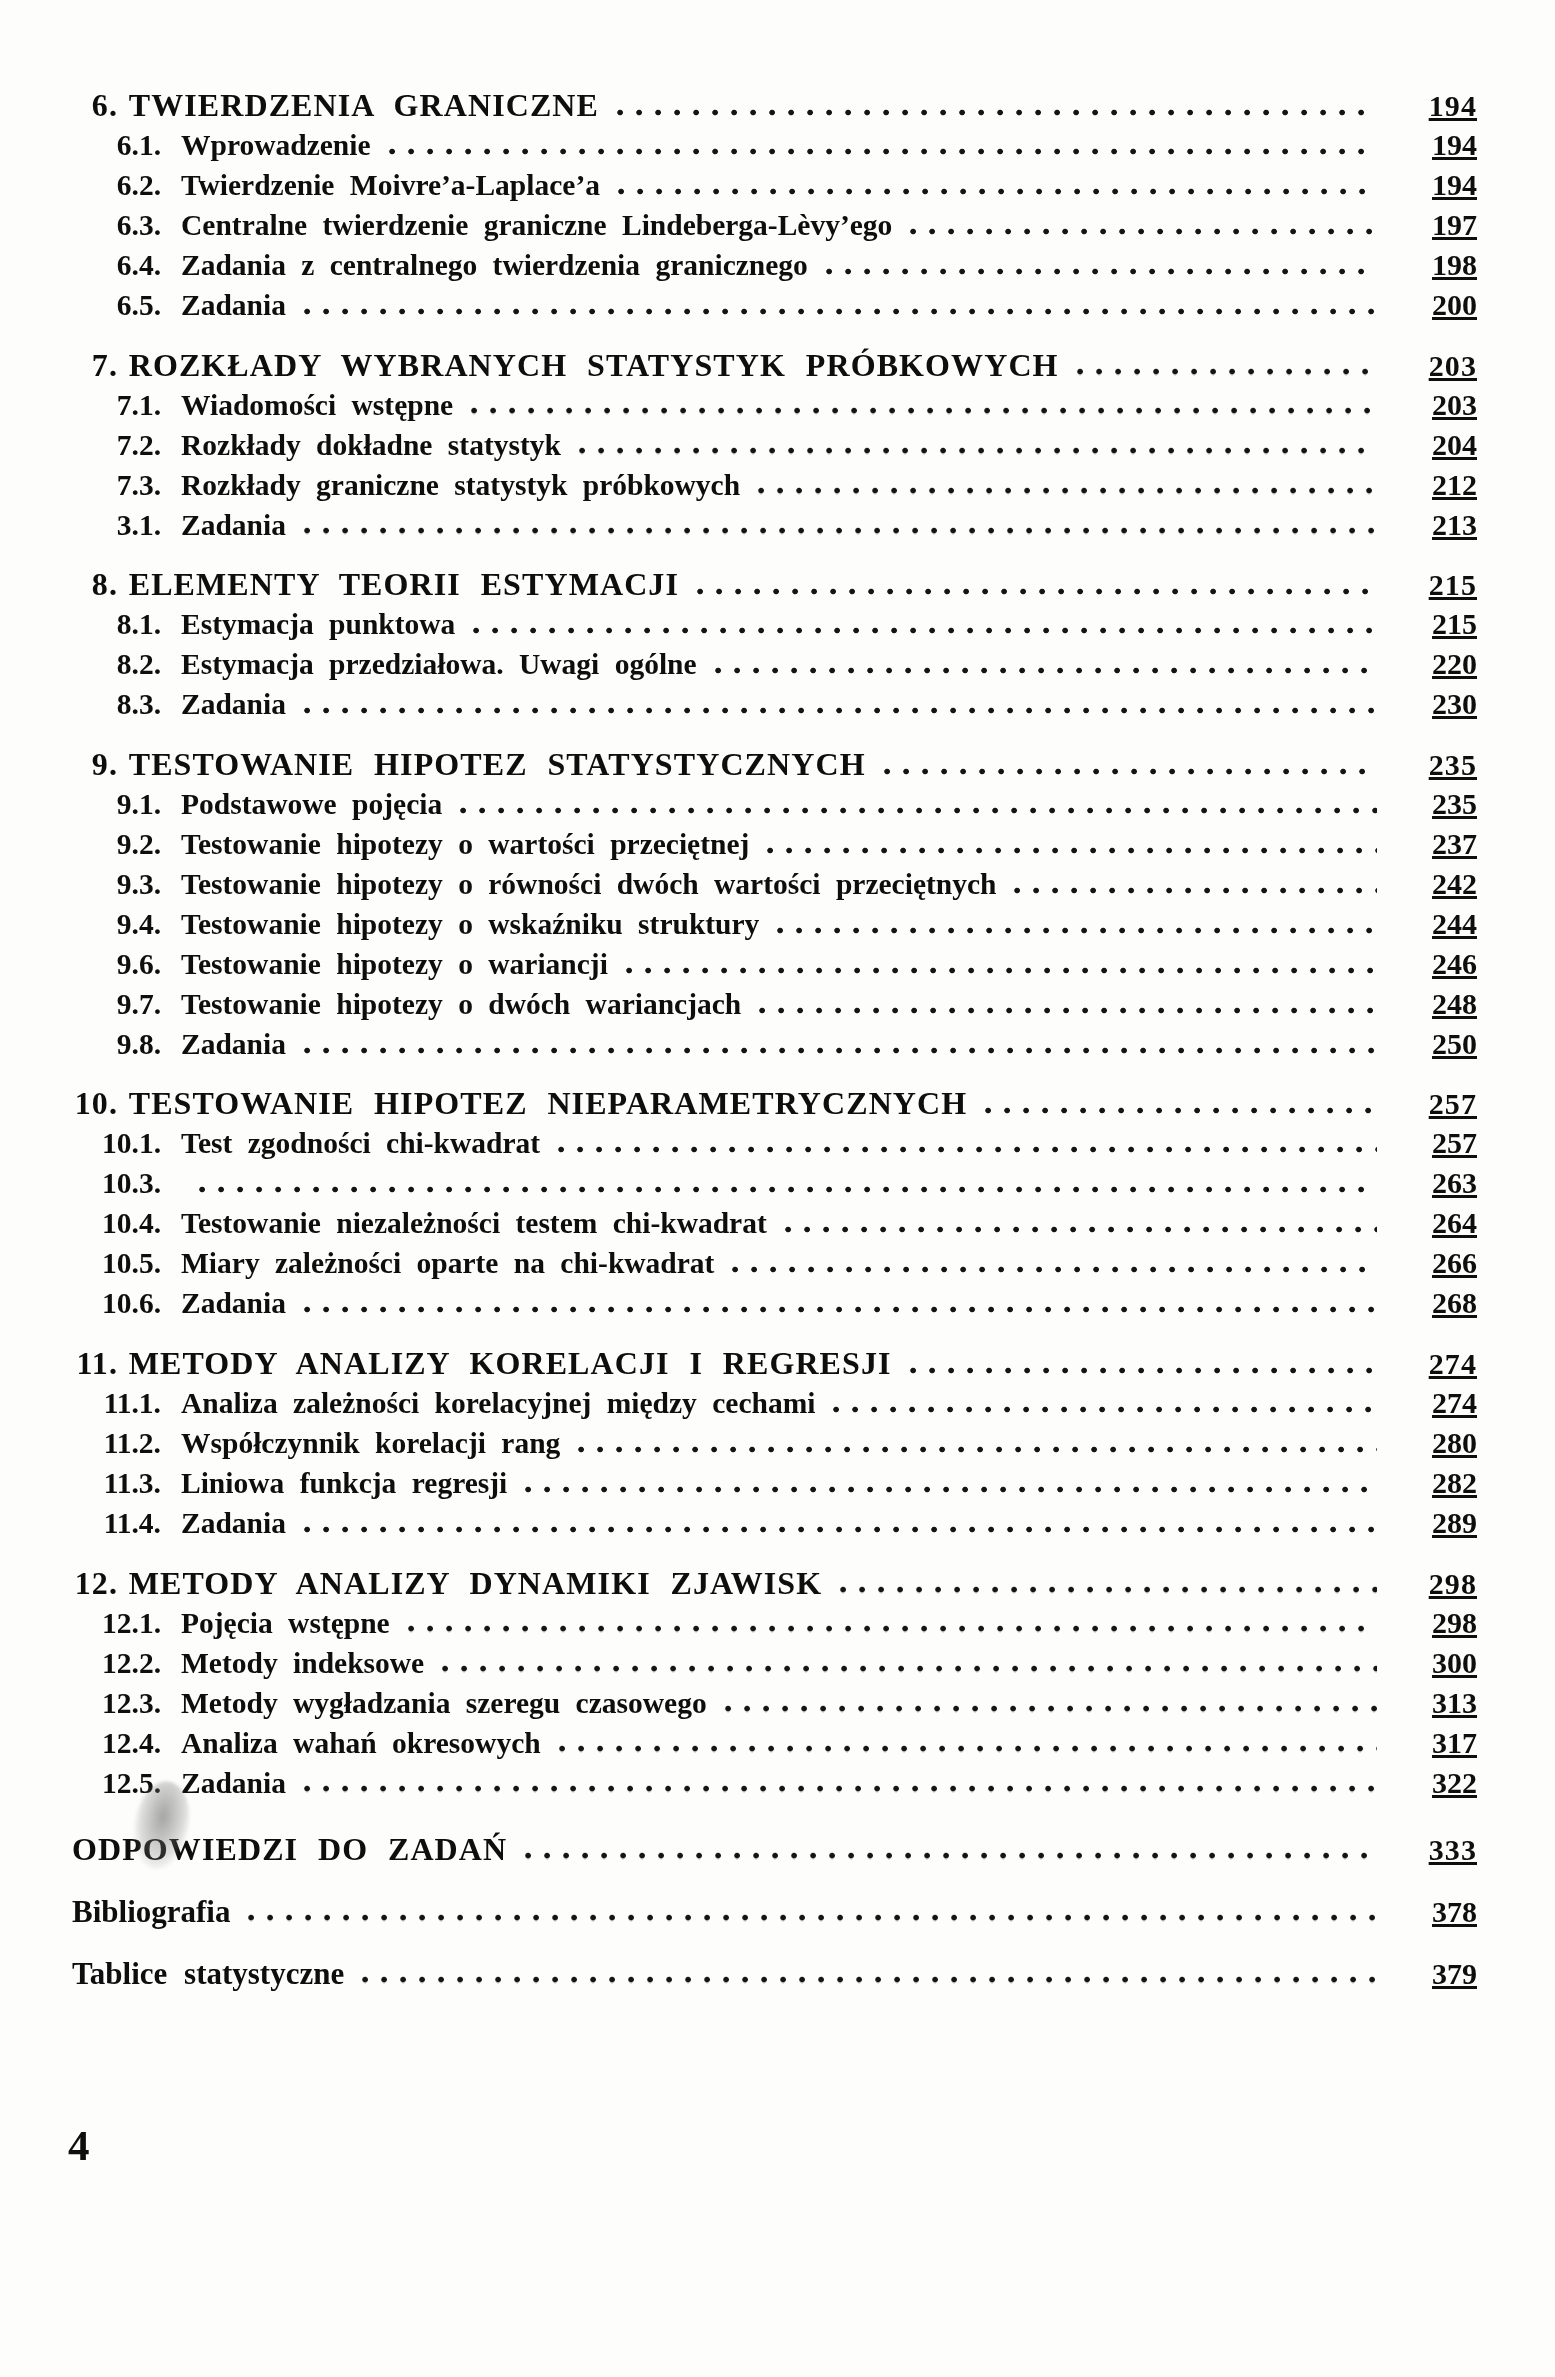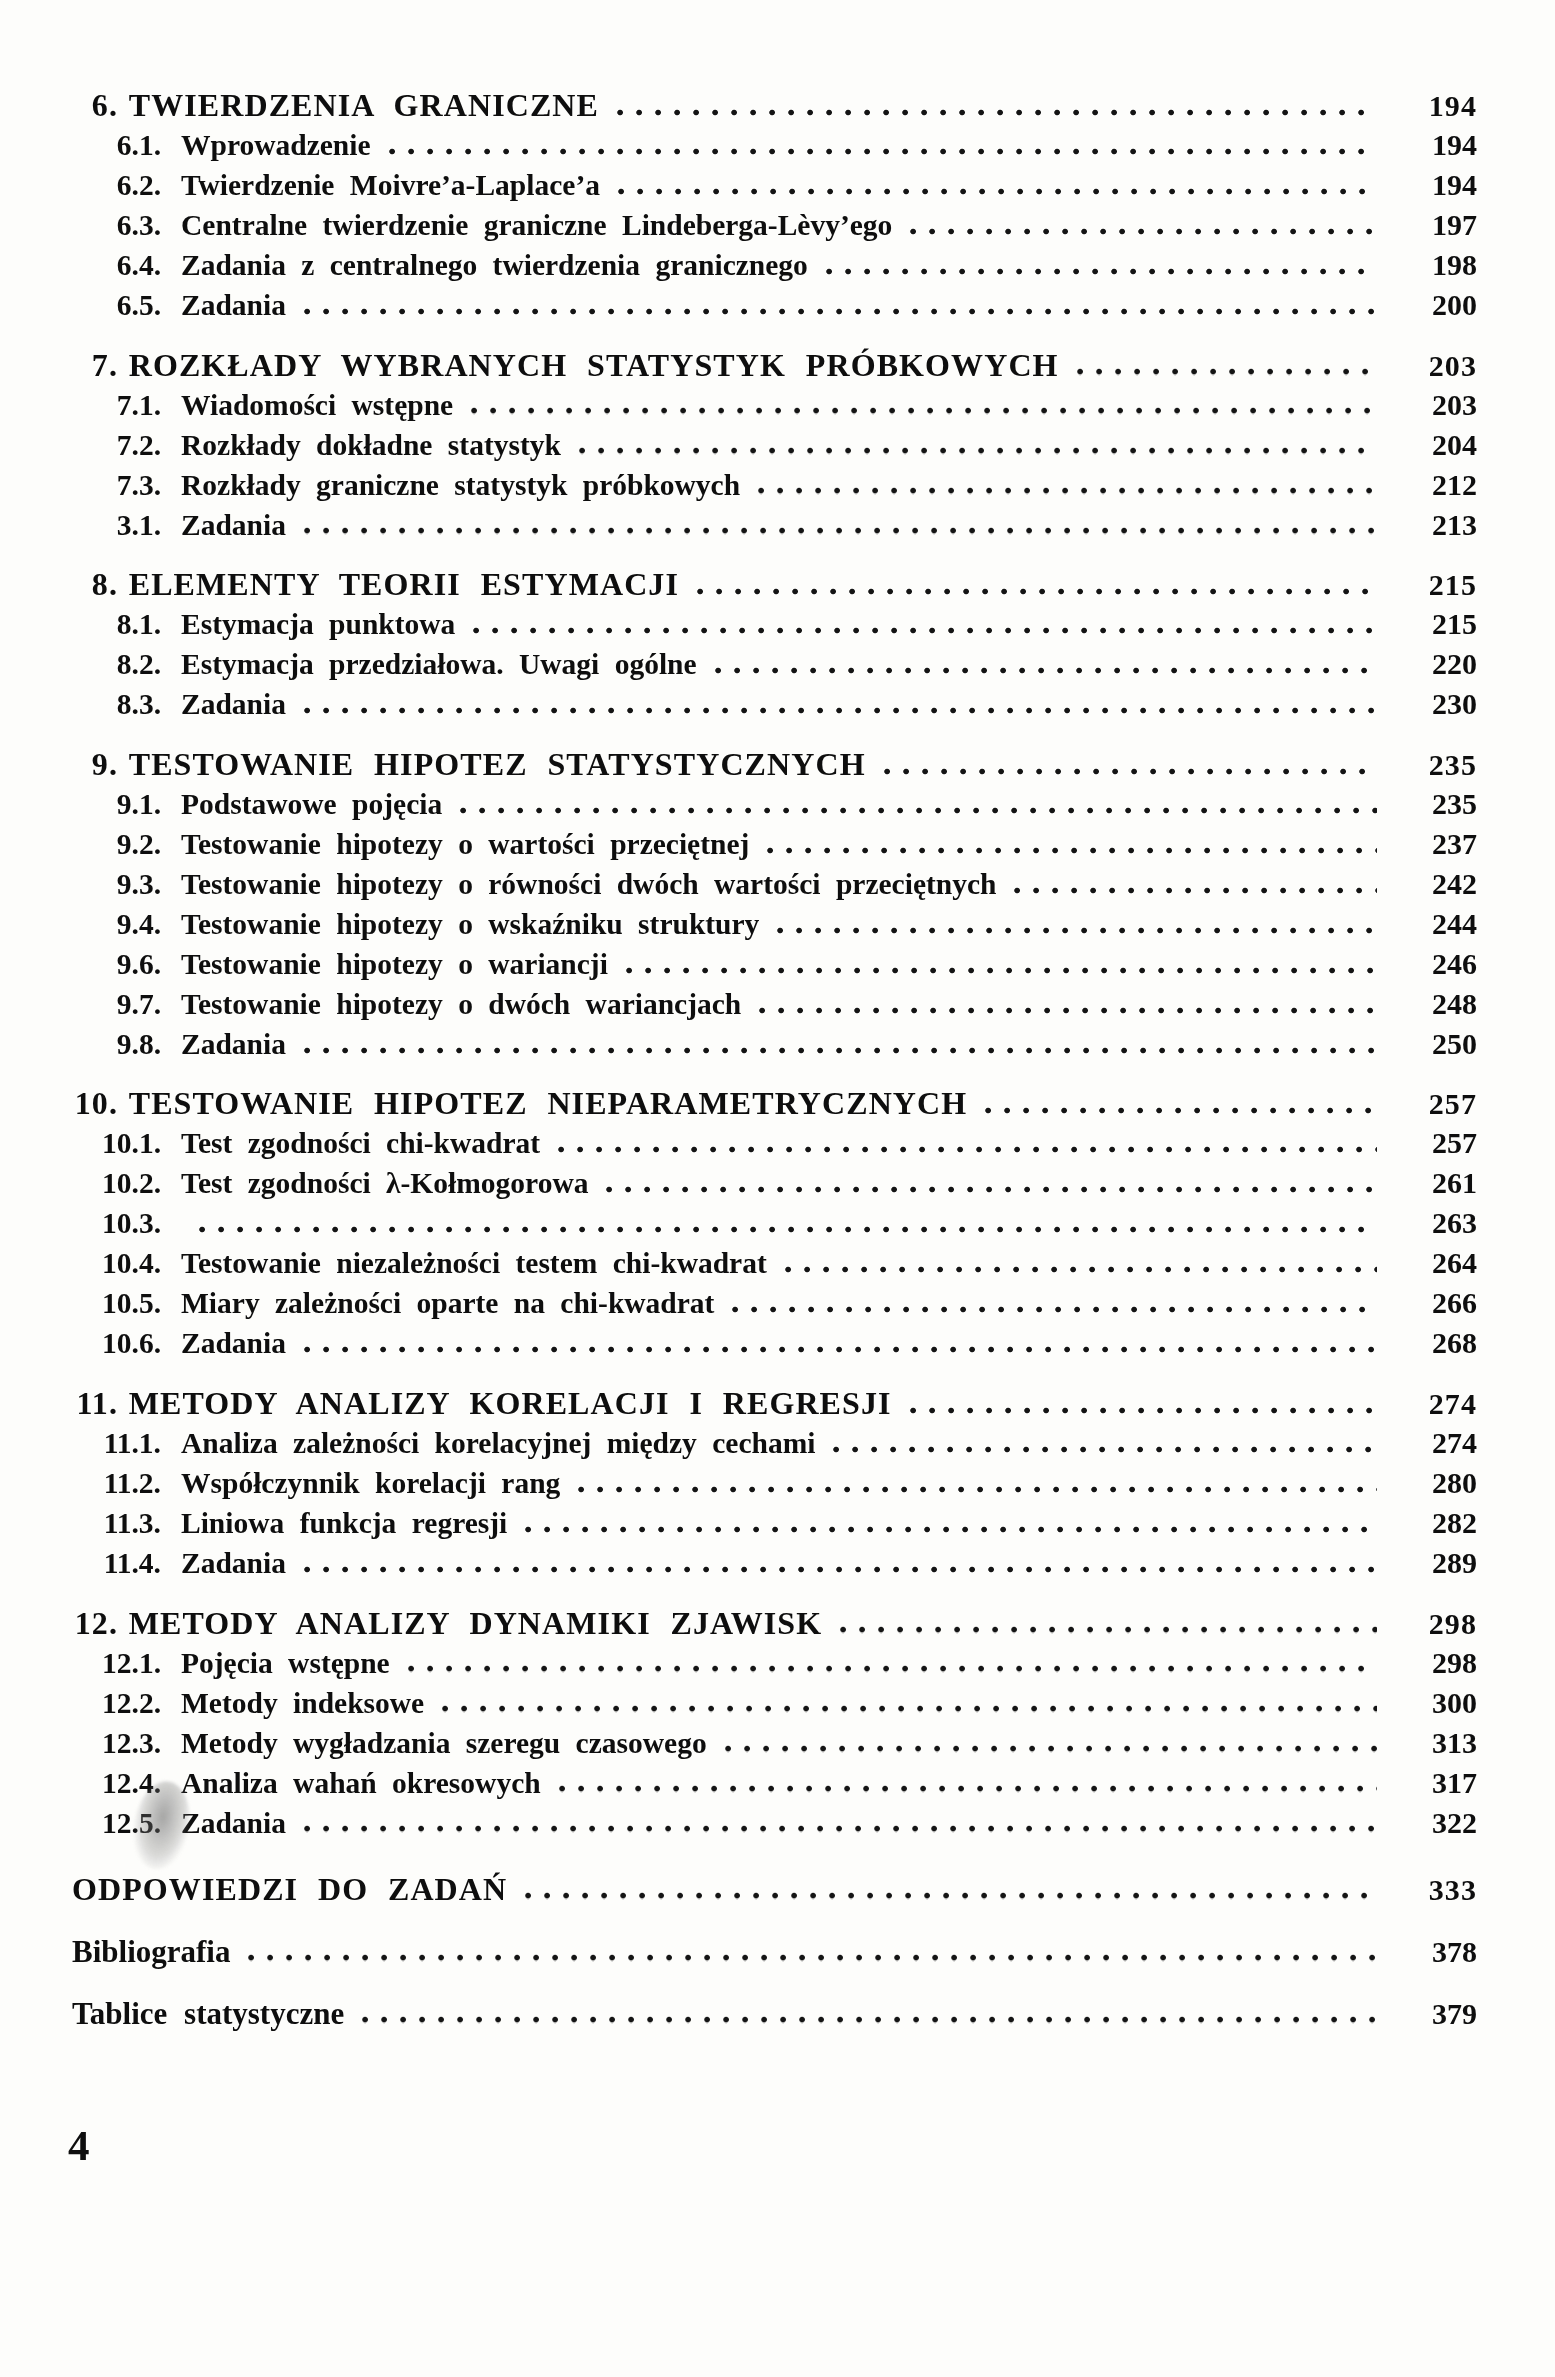--- a/index.html
+++ b/index.html
@@ -60,20 +60,21 @@
     background-image: radial-gradient(circle at 3.1px 3.6px, #141414 2.4px, rgba(0,0,0,0) 3.3px);
     background-size: 19px 7.2px;
     background-repeat: repeat-x;
     background-position: left bottom;
   }
   .pagenum {
     min-width: 86px;
     text-align: right;
     font-size: 30px;
     font-weight: bold;
+    text-decoration: underline;
   }
   .page-footer {
     position: absolute;
     left: 68px;
     top: 2121px;
     font-size: 43px;
     font-weight: bold;
   }
   .smudge {
     position: absolute;
@@ -239,26 +240,20 @@
     <span class="leader"></span>
     <span class="pagenum">257</span>
   </div>
     <div class="row sub">
     <span class="num">10.1.</span>
     <span class="title">Test zgodności chi-kwadrat</span>
     <span class="leader"></span>
     <span class="pagenum">257</span>
   </div>
     <div class="row sub">
-    <span class="num">10.2.</span>
-    <span class="title">Test zgodności λ-Kołmogorowa</span>
-    <span class="leader"></span>
-    <span class="pagenum">261</span>
-  </div>
-    <div class="row sub">
     <span class="num">10.3.</span>
     <span class="leader"></span>
     <span class="pagenum">263</span>
   </div>
     <div class="row sub">
     <span class="num">10.4.</span>
     <span class="title">Testowanie niezależności testem chi-kwadrat</span>
     <span class="leader"></span>
     <span class="pagenum">264</span>
   </div>

